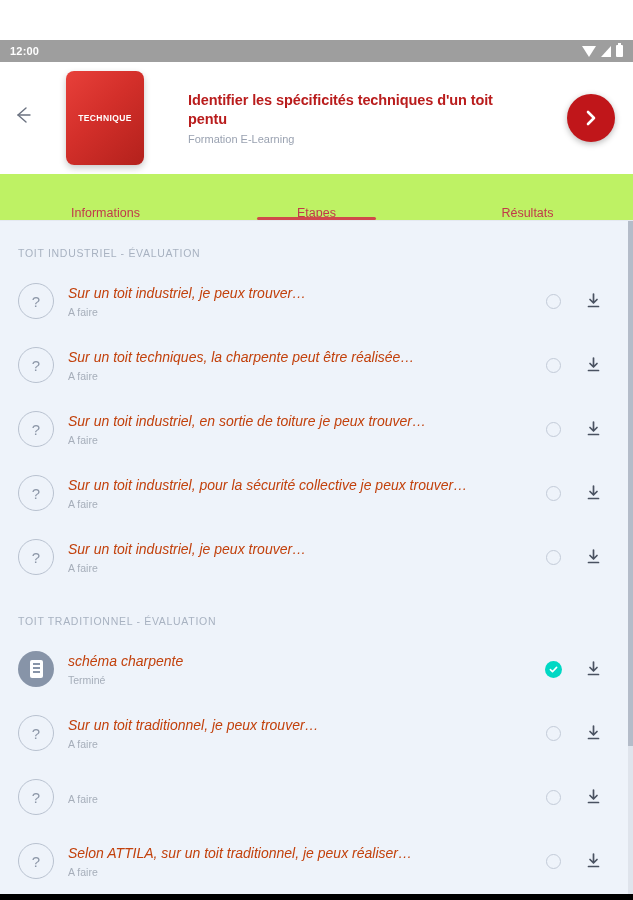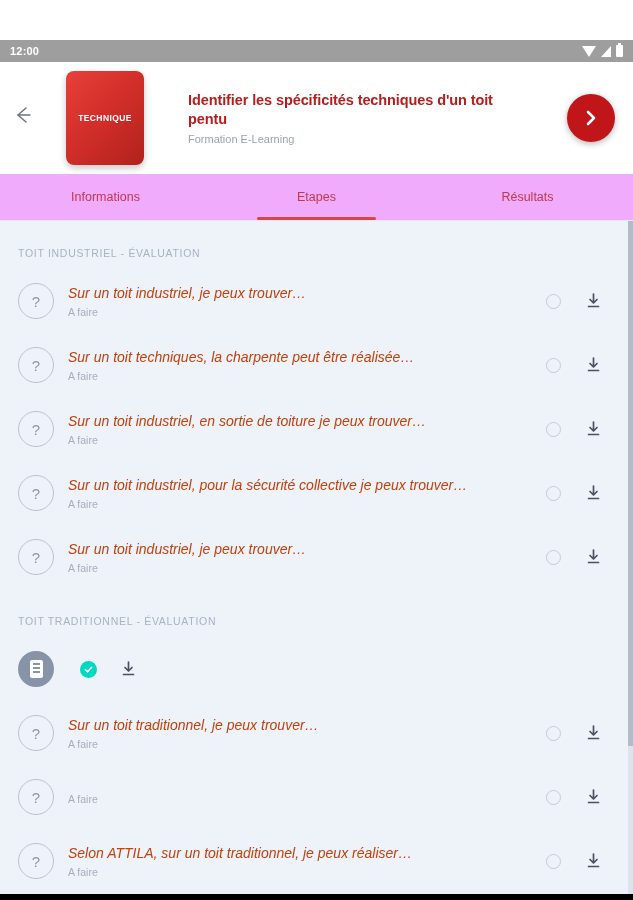--- a/index.html
+++ b/index.html
@@ -116,23 +116,24 @@
     box-shadow: 0 2px 6px rgba(0,0,0,.28);
     display: flex; align-items: center; justify-content: center;
     cursor: pointer;
   }
   .fab svg { display: block; }
 
   
   .tabs {
     flex: 0 0 auto;
     height: 46px;
-    background: #f0abfc;
+    background: #bef264;
     display: flex;
     position: relative;
+    align-items: flex-end;
   }
   .tab {
     flex: 1 1 0;
     display: flex; align-items: center; justify-content: center;
     color: #c0394a;
     font-size: 12.5px;
     cursor: pointer;
     position: relative;
   }
   .tab.active { color: #c0394a; }
@@ -413,20 +414,24 @@
             </svg>
         </div>
       </div>
 
       <div class="section-head">TOIT TRADITIONNEL - ÉVALUATION</div>
 
       <div class="row">
         <div class="row-icon doc">
             <span class="doc-glyph"></span>
           </div>
+        <div class="row-text">
+          <div class="row-title">schéma charpente</div>
+          <div class="row-status">Terminé</div>
+        </div>
         <div class="row-state">
           <span class="circle-done">
             <svg width="11" height="11" viewBox="0 0 11 11">
                 <path d="M2.4 5.6 L4.5 7.7 L8.6 3.4" fill="none" stroke="#ffffff" stroke-width="1.6" stroke-linecap="round" stroke-linejoin="round"></path>
               </svg>
           </span>
         </div>
         <div class="row-dl">
           <svg width="15" height="16" viewBox="0 0 15 16">
               <path d="M7.5 1 L7.5 9.5 M4 6.5 L7.5 10 L11 6.5" fill="none" stroke="#4a5261" stroke-width="1.7" stroke-linecap="round" stroke-linejoin="round"></path>

